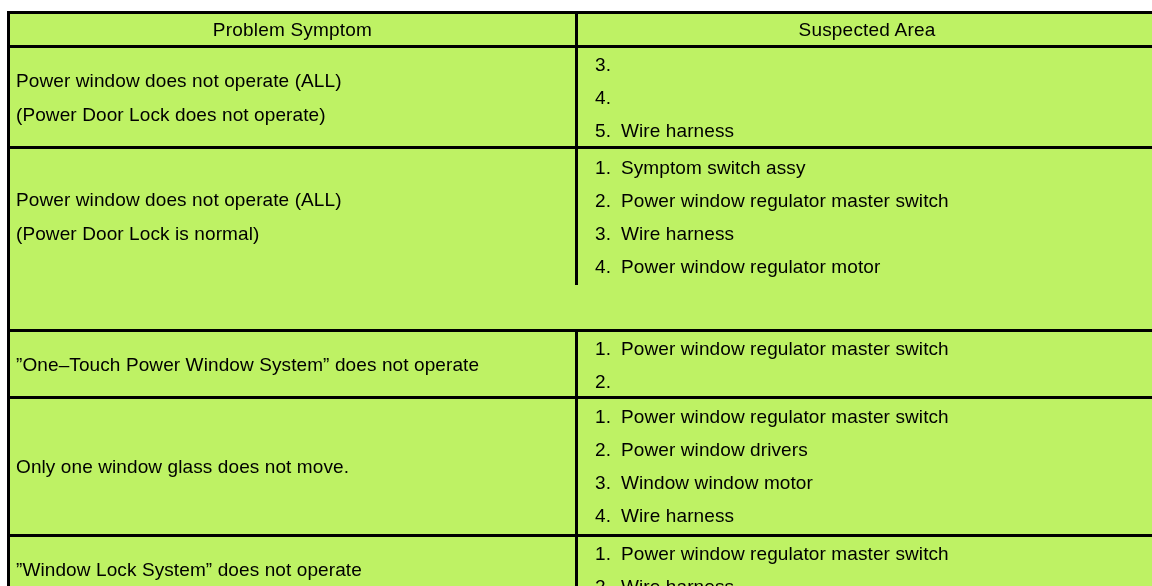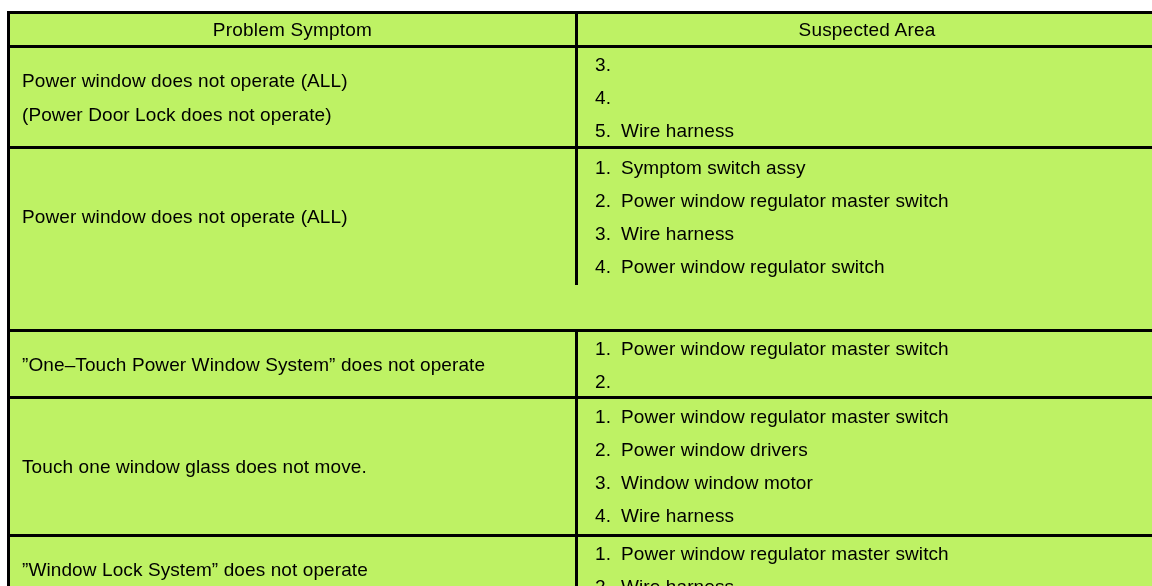--- a/index.html
+++ b/index.html
@@ -52,21 +52,21 @@
   .r0 { height: 101px; }
   .r1 { height: 139px; }
   .r2 { height: 67px; margin-top: 44px;  }
   .r3 { height: 138px; }
   .r4 { height: 66px;  }
   
   .symcell {
     display: flex;
     flex-direction: column;
     justify-content: center;
-    padding-left: 12px;
+    padding-left: 6px;
     padding-right: 8px;
   }
   .sym-line {
     font-size: 19px;
     line-height: 34px;
     letter-spacing: 0.1px;
     white-space: nowrap;
   }
   
   .suscell {
@@ -115,37 +115,38 @@
       <div class="sus-item">
         <span class="num">5.</span>
         <span class="txt">Wire harness</span>
       </div>
     </div>
   </div>
 
   <div class="trow r1">
     <div class="cell left symcell">
       <div class="sym-line">Power window does not operate (ALL)</div>
+      <div class="sym-line">(Power Door Lock is normal)</div>
     </div>
     <div class="cell suscell">
       <div class="sus-item">
         <span class="num">1.</span>
         <span class="txt">Symptom switch assy</span>
       </div>
       <div class="sus-item">
         <span class="num">2.</span>
         <span class="txt">Power window regulator master switch</span>
       </div>
       <div class="sus-item">
         <span class="num">3.</span>
         <span class="txt">Wire harness</span>
       </div>
       <div class="sus-item">
         <span class="num">4.</span>
-        <span class="txt">Power window regulator switch</span>
+        <span class="txt">Power window regulator motor</span>
       </div>
     </div>
   </div>
 
   <div class="trow r2">
     <div class="cell left symcell">
       <div class="sym-line">”One–Touch Power Window System” does not operate</div>
     </div>
     <div class="cell suscell">
       <div class="sus-item">
@@ -153,21 +154,21 @@
         <span class="txt">Power window regulator master switch</span>
       </div>
       <div class="sus-item">
         <span class="num">2.</span>
       </div>
     </div>
   </div>
 
   <div class="trow r3">
     <div class="cell left symcell">
-      <div class="sym-line">Touch one window glass does not move.</div>
+      <div class="sym-line">Only one window glass does not move.</div>
     </div>
     <div class="cell suscell">
       <div class="sus-item">
         <span class="num">1.</span>
         <span class="txt">Power window regulator master switch</span>
       </div>
       <div class="sus-item">
         <span class="num">2.</span>
         <span class="txt">Power window drivers</span>
       </div>

